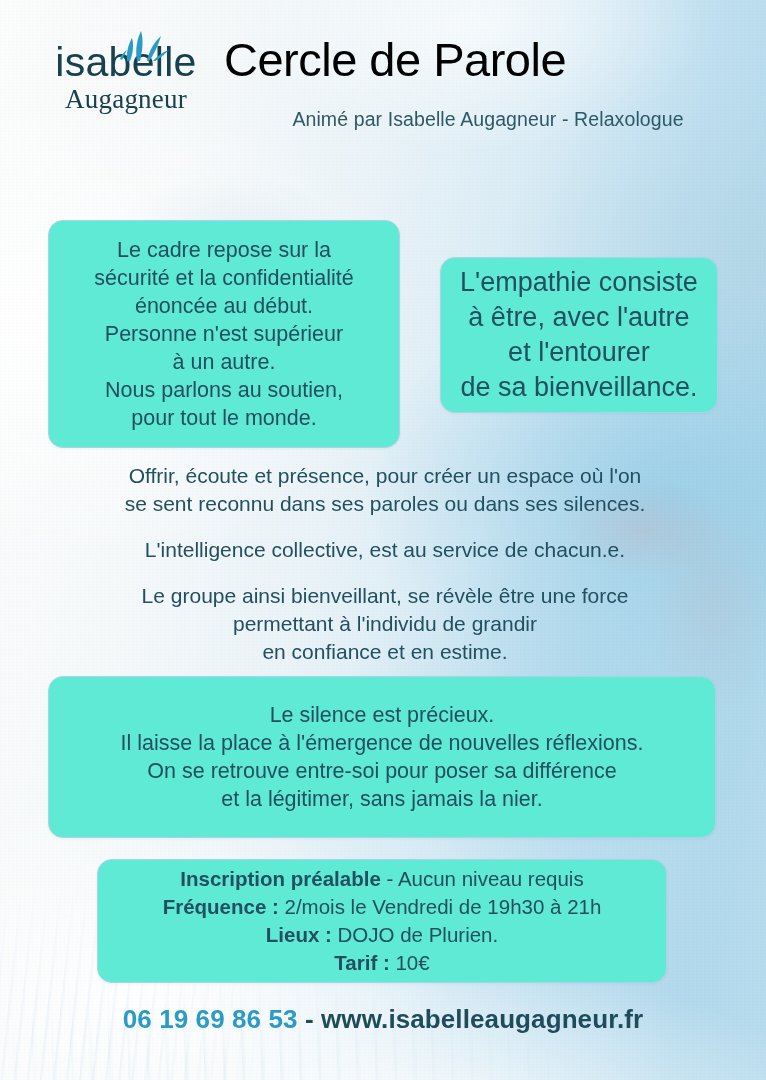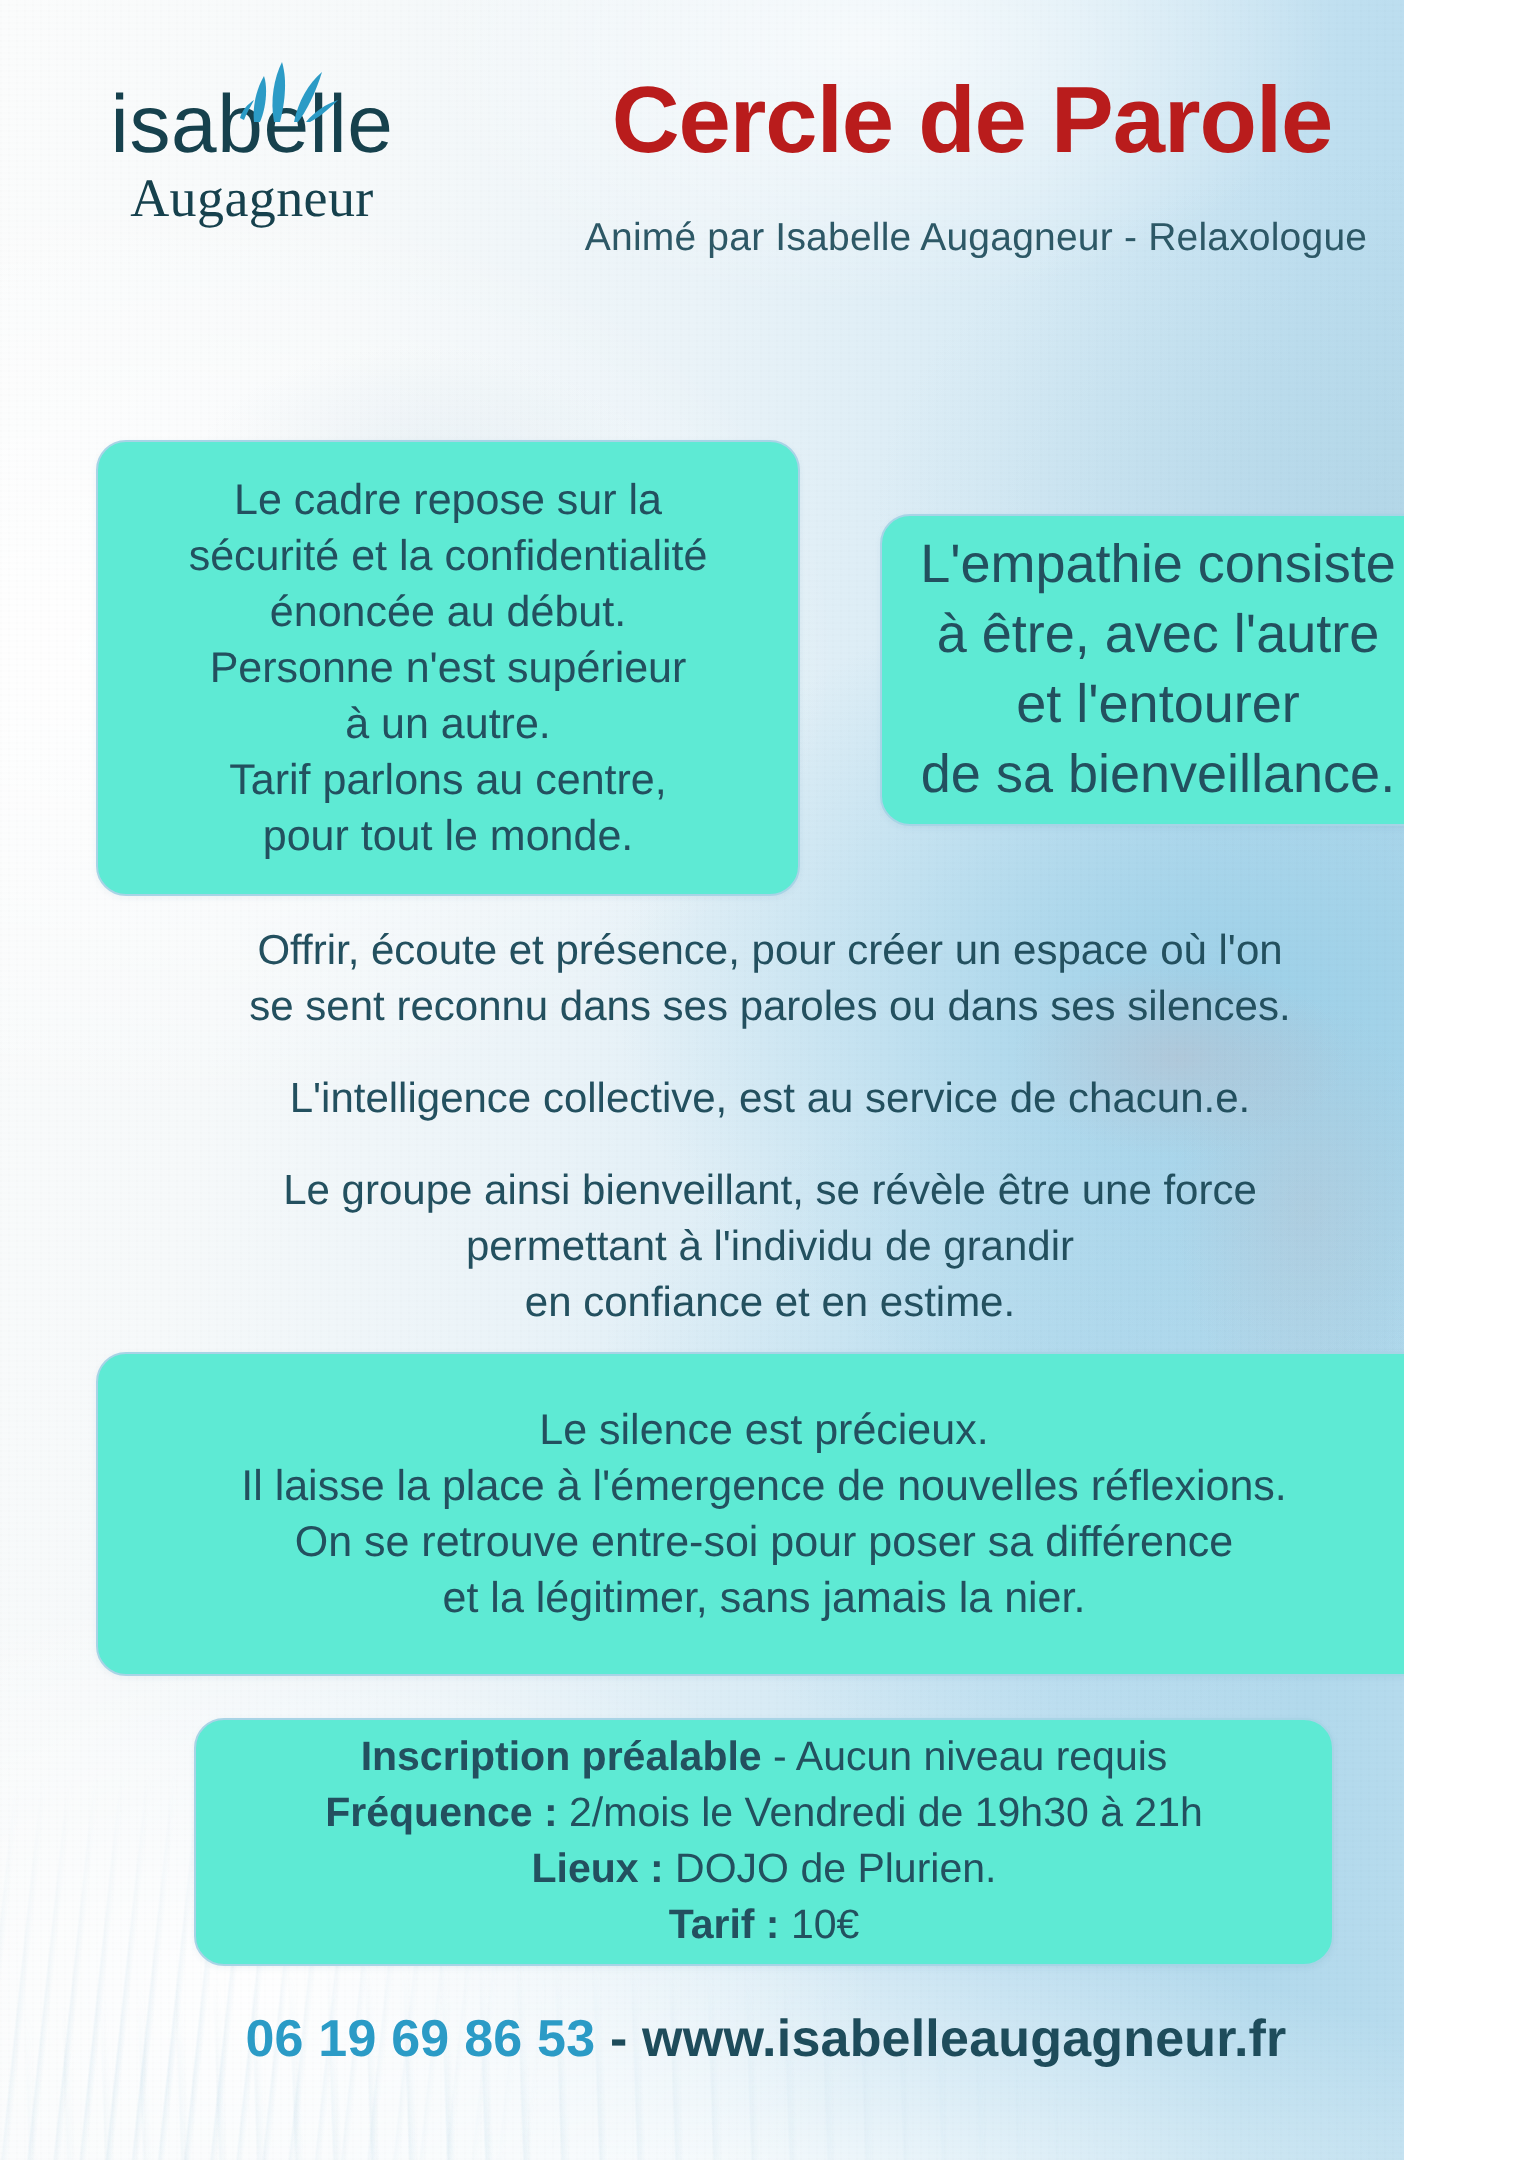--- a/index.html
+++ b/index.html
@@ -6,21 +6,21 @@
 
   html, body {
     width:766px; height:1080px;
     background:#ffffff;
     font-family:"Liberation Sans", sans-serif;
   }
 
   
   #poster {
     position:relative;
-    width:702px; height:1080px;
+    width:766px; height:1080px;
     overflow:hidden;
     background:#f4f8fa;
   }
 
   
   .wash {
     position:absolute; inset:0;
     pointer-events:none;
   }
   .wash-base {
@@ -85,23 +85,23 @@
     font-weight:400;
   }
   #logo .brand-last {
     font-size:27px; color:#16414d; line-height:1.1;
     margin-top:2px; letter-spacing:.2px;font-family:Liberation Serif, serif;
   }
   #leaf { position:absolute; left:90px; top:-14px; width:52px; height:34px; }
 
   #title {
     position:absolute; left:224px; top:36px; width:524px;
-    text-align:center;
-    font-size:47px; font-weight:bold;
-    color:#b91c1c; letter-spacing:-.5px;
+    text-align:left;
+    font-size:47px; font-weight:normal;
+    color:#000000; letter-spacing:-.5px;
     line-height:1;
   }
   #subtitle {
     position:absolute; left:224px; top:108px; width:528px;
     text-align:center; font-size:19.5px; color:#2d5866;
     letter-spacing:.1px;
   }
   #intro {
     position:absolute; left:60px; top:142px; width:660px;
     text-align:center; font-size:20.5px; color:#23505f;
@@ -180,21 +180,21 @@
 
   </div>
 
   <div class="card layer" id="card-cadre">
     <p>
       <span>Le cadre repose sur la</span><br>
       <span>sécurité et la confidentialité</span><br>
       <span>énoncée au début.</span><br>
       <span>Personne n'est supérieur</span><br>
       <span>à un autre.</span><br>
-      <span>Tarif parlons au centre,</span><br>
+      <span>Nous parlons au soutien,</span><br>
       <span>pour tout le monde.</span>
     </p>
   </div>
 
   <div class="card layer" id="card-empathie">
     <p>
       <span>L'empathie consiste</span><br>
       <span>à être, avec l'autre</span><br>
       <span>et l'entourer</span><br>
       <span>de sa bienveillance.</span>

